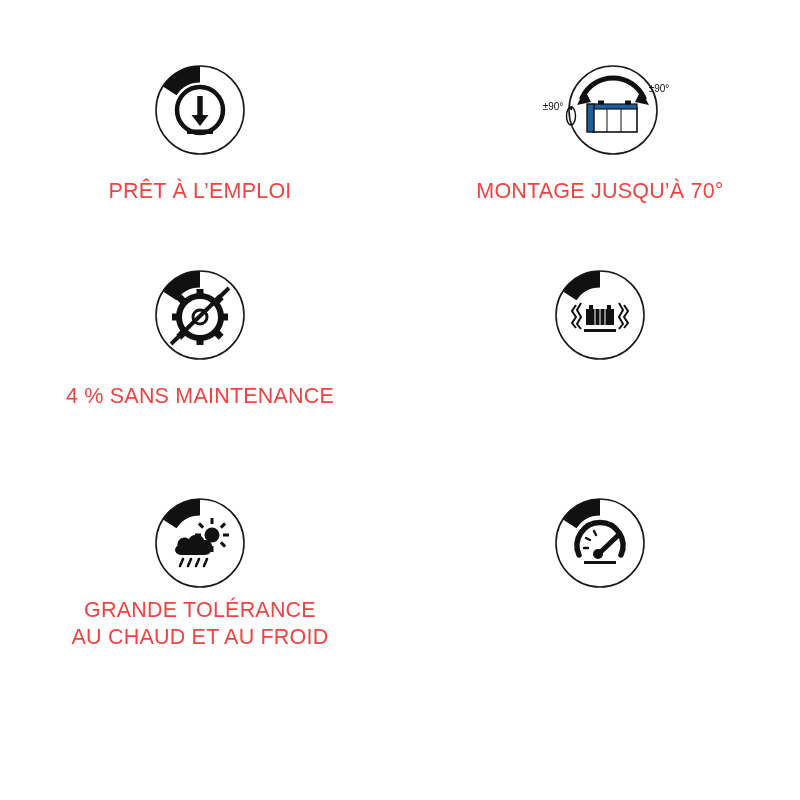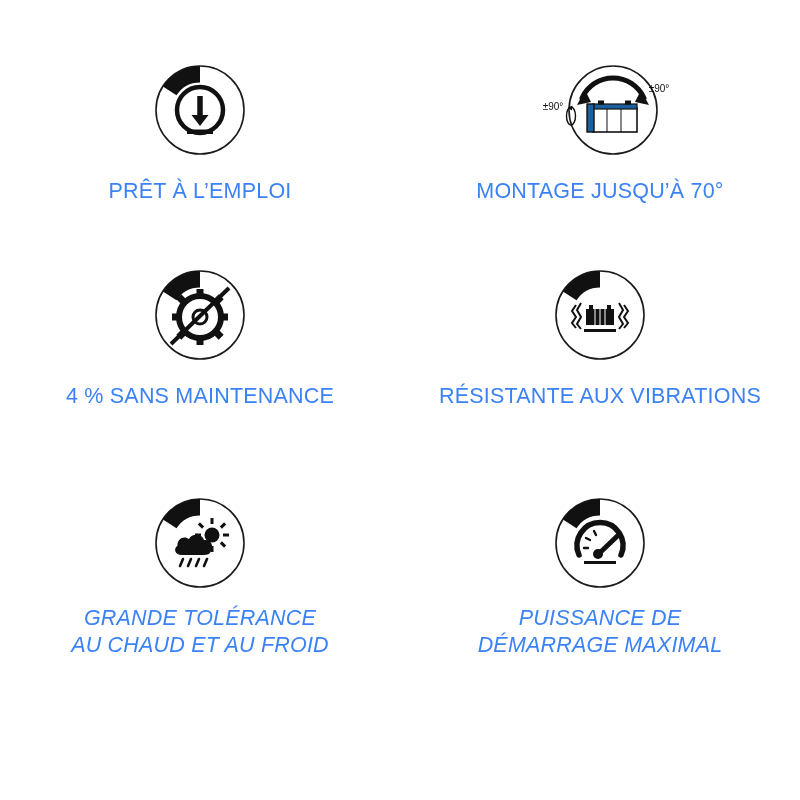--- a/index.html
+++ b/index.html
@@ -40,31 +40,30 @@
     width: 100px;
     height: 100px;
     display: block;
   }
   .icon-wrap.wide {
     width: 150px;
     height: 100px;
   }
   .label {
     margin-top: 18px;
-    color: #3b82f6;
+    color: #ef4444;
     font-size: 21.5px;
     line-height: 27px;
     letter-spacing: 0.2px;
     text-align: center;
     font-weight: 400;
     white-space: pre-line;
   }
   .label.two-line {
-    margin-top: 12px;
-    font-style: italic;
+    margin-top: 4px;
   }
   svg { display: block; }
 </style>
 </head>
 <body>
 
 <div class="page">
   <div class="grid">
 
     <div class="cell">
@@ -154,21 +153,20 @@
 
           <path d="M31 38 L27 45 L31 52 L27 59 L31 64" fill="none" stroke="#111111" stroke-width="2"></path>
           <path d="M26 40 L22 46 L26 52 L22 58 L26 63" fill="none" stroke="#111111" stroke-width="2"></path>
 
           <path d="M69 38 L73 45 L69 52 L73 59 L69 64" fill="none" stroke="#111111" stroke-width="2"></path>
           <path d="M74 40 L78 46 L74 52 L78 58 L74 63" fill="none" stroke="#111111" stroke-width="2"></path>
 
           <rect x="34" y="64" width="32" height="3" fill="#111111"></rect>
         </svg>
       </div>
-      <div class="label">RÉSISTANTE AUX VIBRATIONS</div>
     </div>
 
     <div class="cell">
       <div class="icon-wrap">
         <svg viewBox="0 0 100 100" width="100" height="100">
           <circle cx="50" cy="50" r="44" fill="none" stroke="#1a1a1a" stroke-width="1.6"></circle>
           <path d="M50 6 A44 44 0 0 0 12.9 26.6 L26.5 35.3 A28 28 0 0 1 50 22.4 Z" fill="#111111"></path>
 
           <g fill="#111111">
             <circle cx="62" cy="42" r="7.5"></circle>
@@ -209,18 +207,16 @@
             <line x1="36" y1="45" x2="40" y2="47"></line>
             <line x1="44" y1="38" x2="46" y2="42"></line>
           </g>
 
           <path d="M46 60 L68 39 L71 43 L50 63 Z" fill="#111111"></path>
           <circle cx="48" cy="61" r="5" fill="#111111"></circle>
 
           <rect x="34" y="68" width="32" height="3" fill="#111111"></rect>
         </svg>
       </div>
-      <div class="label two-line">PUISSANCE DE
-DÉMARRAGE MAXIMAL</div>
     </div>
 
   </div>
 </div>
 
 </body></html>

